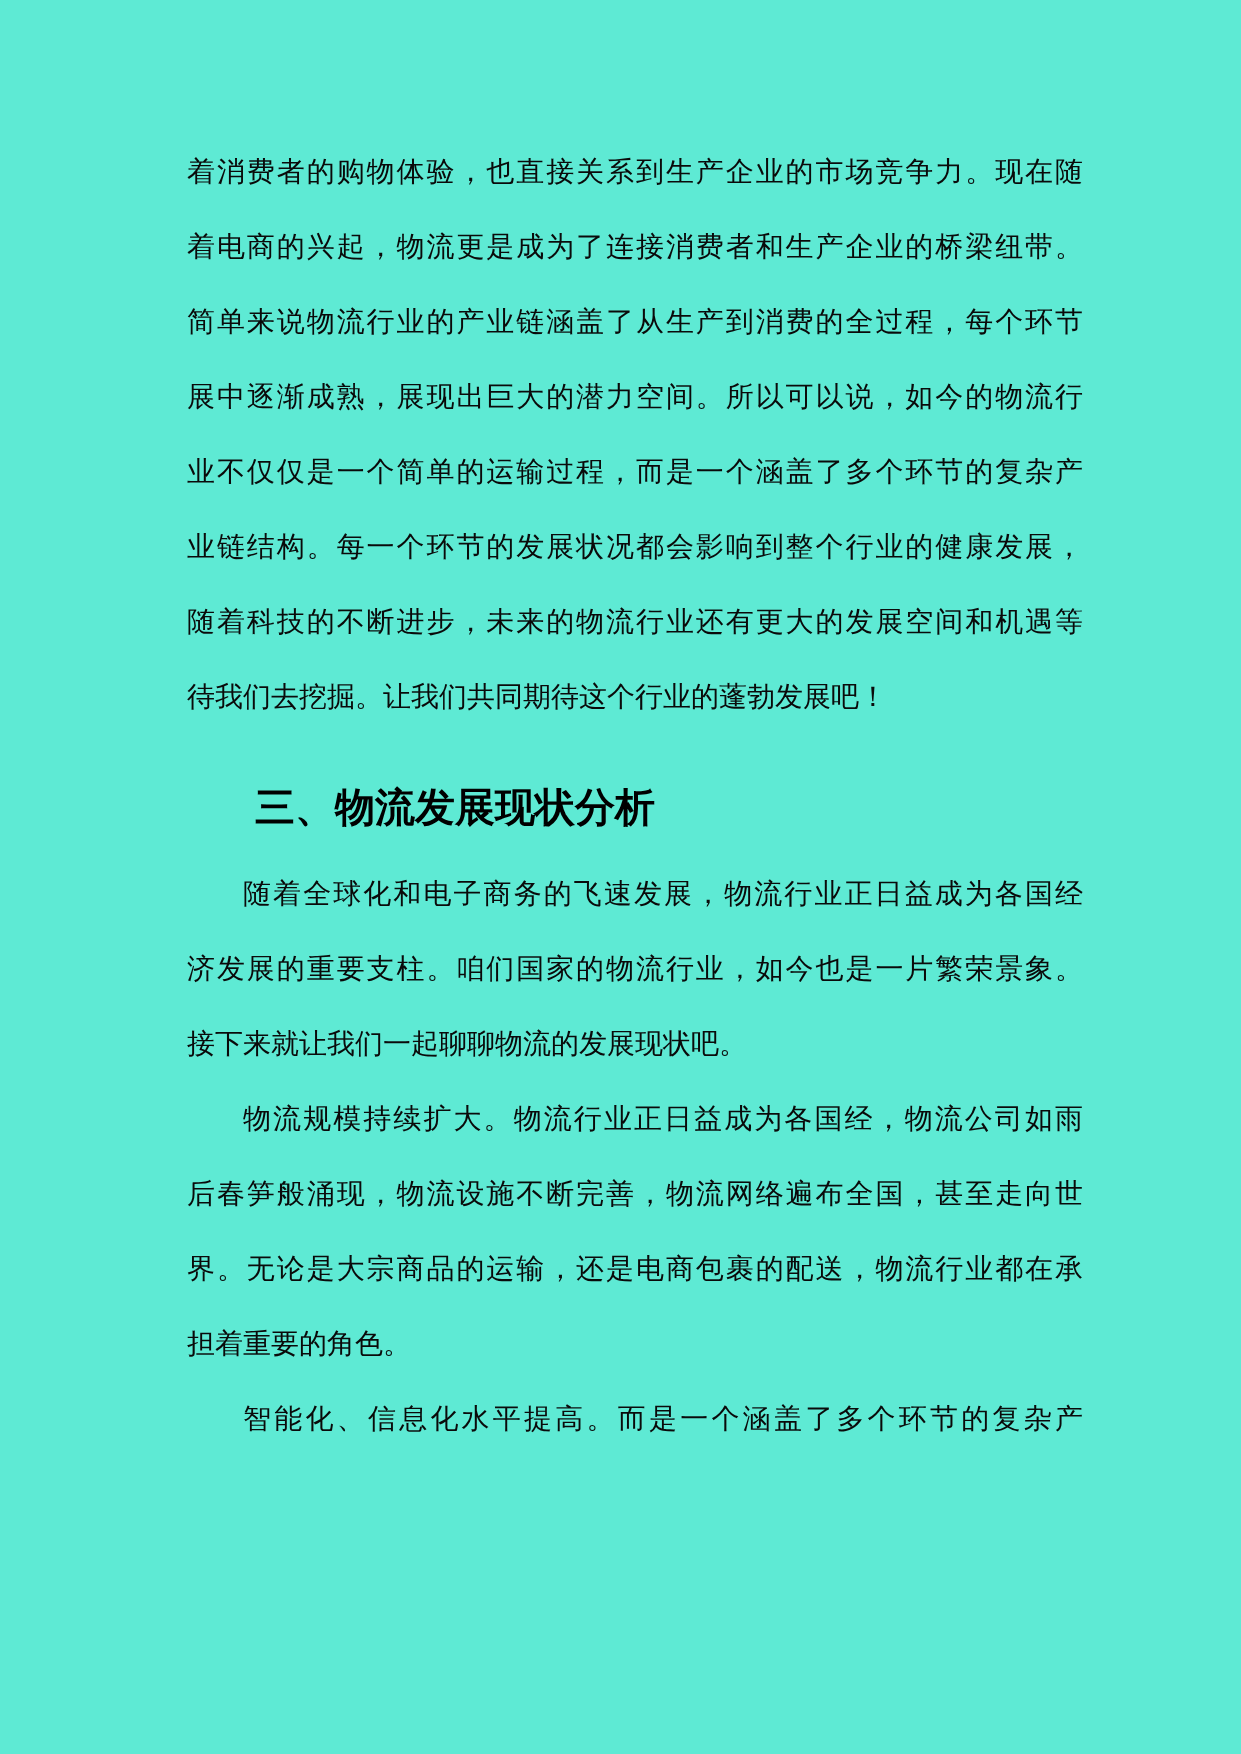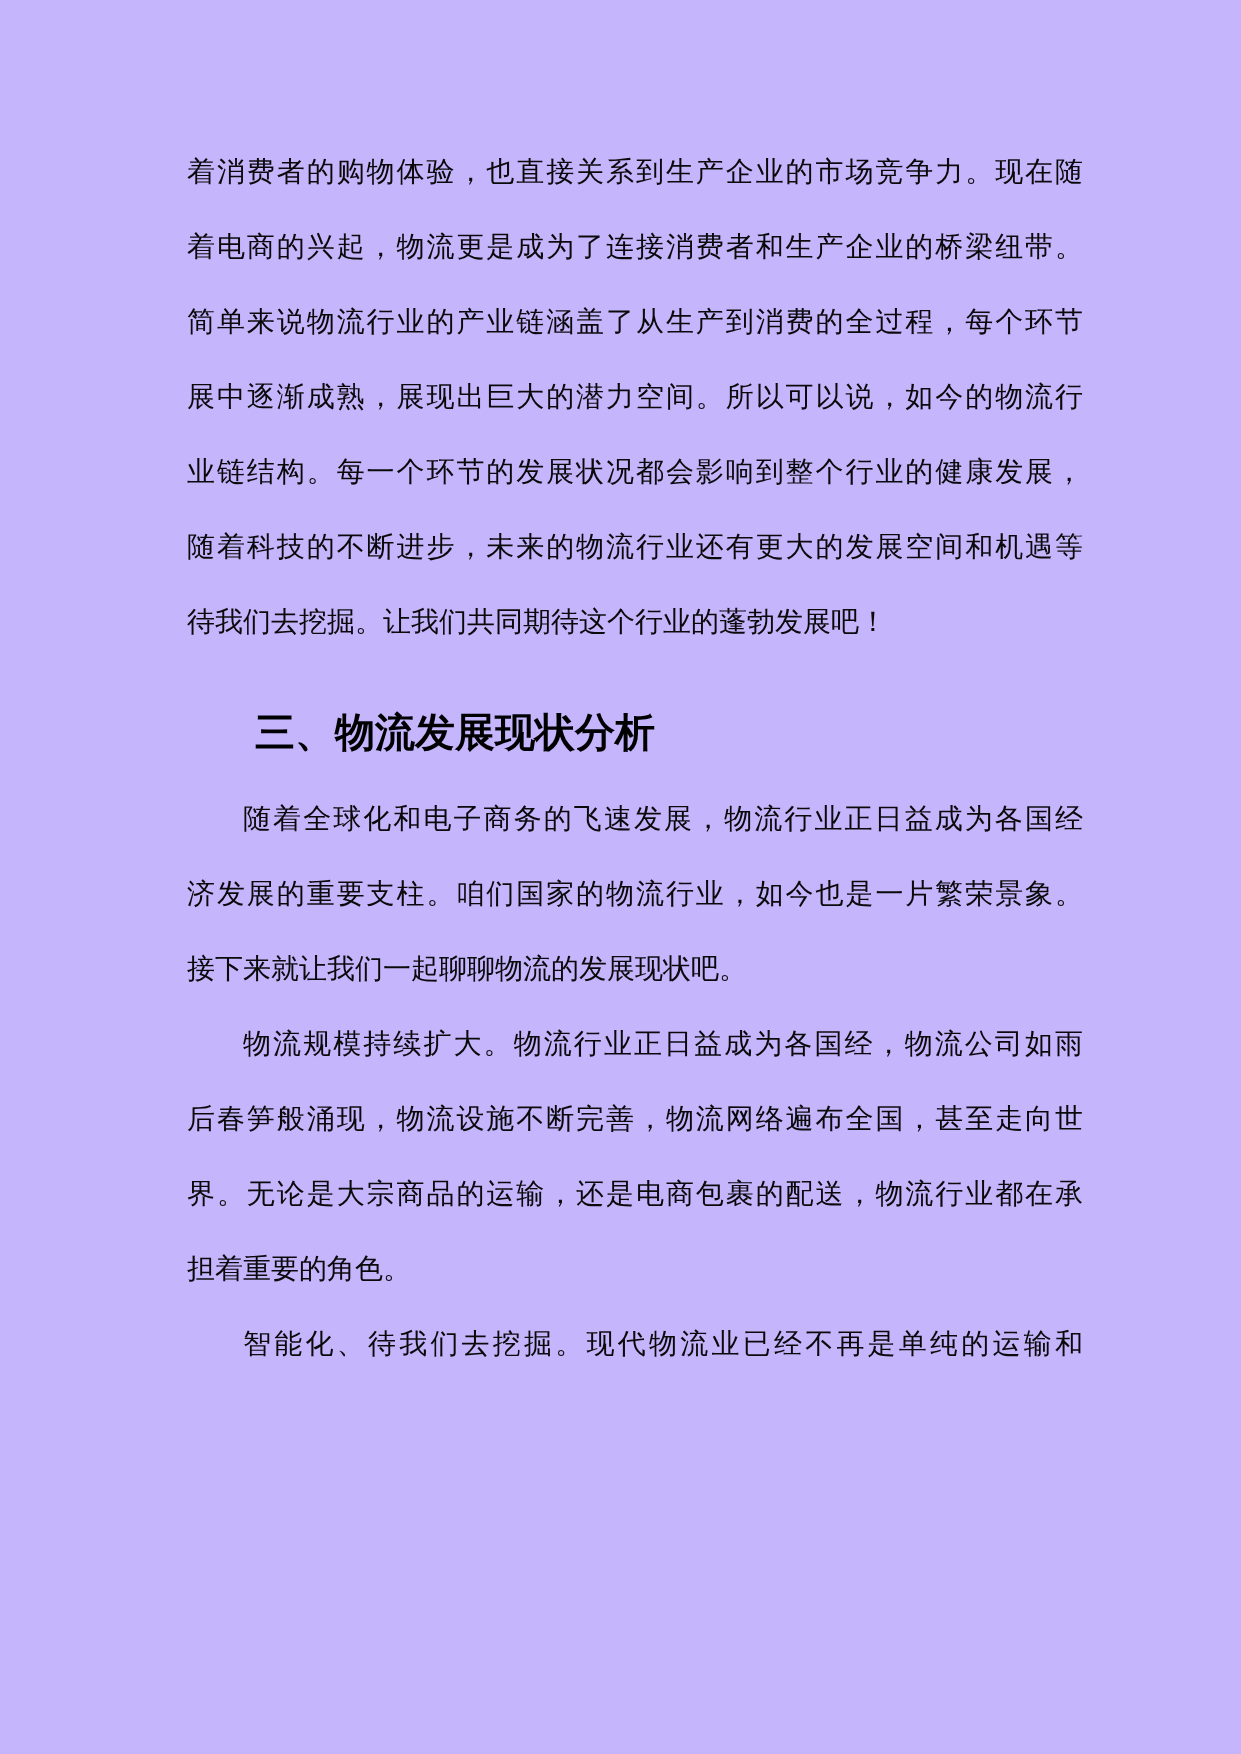--- a/index.html
+++ b/index.html
@@ -10,21 +10,21 @@
   body {
     width: 1241px;
     height: 1754px;
     overflow: hidden;
     font-family: "DejaVu Serif", "Liberation Serif", serif;
   }
   .page {
     position: relative;
     width: 1241px;
     height: 1754px;
-    background: #c4b5fd;
+    background: #5eead4;
   }
   .content {
     position: absolute;
     left: 187px;
     top: 134px;
     width: 896px;
     color: #000000;
   }
   .para {
     margin: 0;
@@ -67,20 +67,21 @@
 <body>
 
 <div class="page">
   <div class="content">
 
     <div class="para">
       <div class="line justified">着消费者的购物体验，也直接关系到生产企业的市场竞争力。现在随</div>
       <div class="line justified">着电商的兴起，物流更是成为了连接消费者和生产企业的桥梁纽带。</div>
       <div class="line justified">简单来说物流行业的产业链涵盖了从生产到消费的全过程，每个环节</div>
       <div class="line justified">展中逐渐成熟，展现出巨大的潜力空间。所以可以说，如今的物流行</div>
+      <div class="line justified">业不仅仅是一个简单的运输过程，而是一个涵盖了多个环节的复杂产</div>
       <div class="line justified">业链结构。每一个环节的发展状况都会影响到整个行业的健康发展，</div>
       <div class="line justified">随着科技的不断进步，未来的物流行业还有更大的发展空间和机遇等</div>
       <div class="line para-end">待我们去挖掘。让我们共同期待这个行业的蓬勃发展吧！</div>
     </div>
 
     <div class="section-heading">三、物流发展现状分析</div>
 
     <div class="para">
       <div class="line justified indent-first">随着全球化和电子商务的飞速发展，物流行业正日益成为各国经</div>
       <div class="line justified">济发展的重要支柱。咱们国家的物流行业，如今也是一片繁荣景象。</div>
@@ -88,17 +89,17 @@
     </div>
 
     <div class="para">
       <div class="line justified indent-first">物流规模持续扩大。物流行业正日益成为各国经，物流公司如雨</div>
       <div class="line justified">后春笋般涌现，物流设施不断完善，物流网络遍布全国，甚至走向世</div>
       <div class="line justified">界。无论是大宗商品的运输，还是电商包裹的配送，物流行业都在承</div>
       <div class="line para-end">担着重要的角色。</div>
     </div>
 
     <div class="para">
-      <div class="line justified indent-first">智能化、待我们去挖掘。现代物流业已经不再是单纯的运输和</div>
+      <div class="line justified indent-first">智能化、信息化水平提高。而是一个涵盖了多个环节的复杂产</div>
     </div>
 
   </div>
 </div>
 
 </body></html>

